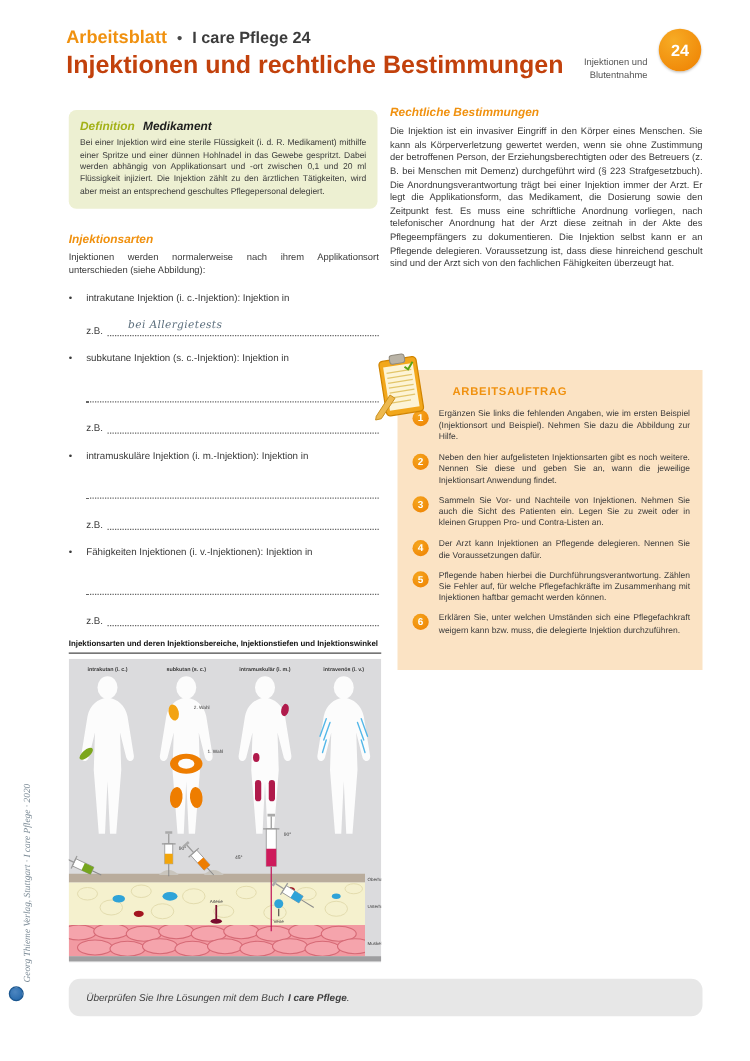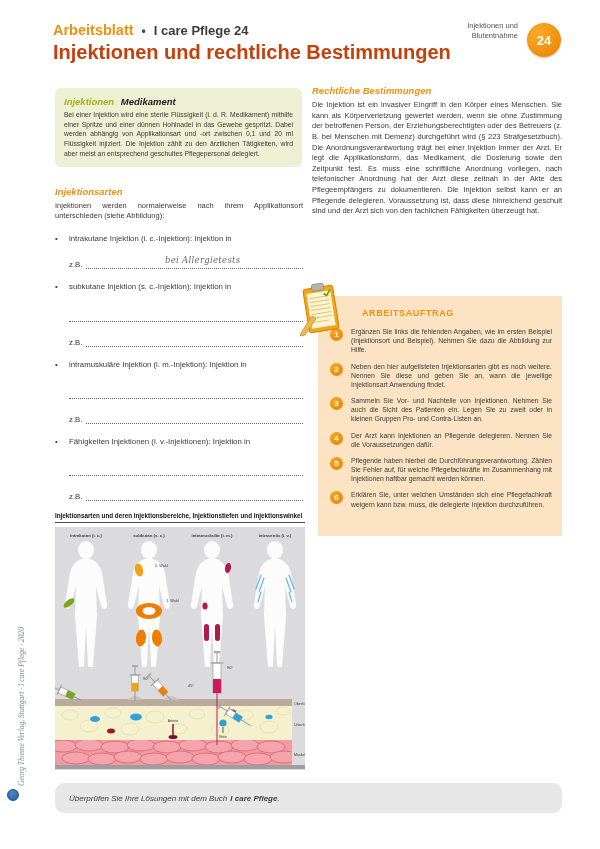--- a/index.html
+++ b/index.html
@@ -5,21 +5,21 @@
   html,body{margin:0;padding:0;background:#fff;}
   .page{position:relative;width:600px;height:849px;background:#fff;overflow:hidden;
         font-family:"Liberation Sans",sans-serif;color:#3a3a3a;}
 
   
   .kicker{position:absolute;left:53px;top:22px;font-size:14.5px;font-weight:bold;white-space:nowrap;}
   .kicker .brand{color:#F0910F;margin-top:39px;}
   .kicker .sep{color:#4a4a4a;font-size:12px;margin:0 4px;}
   .kicker .series{color:#3c3c3c;font-size:13px;}
   .page-title{position:absolute;left:53px;top:41px;font-size:20px;font-weight:bold;color:#c2410c;white-space:nowrap;}
-  .chapter-label{position:absolute;left:430px;top:21px;width:88px;text-align:right;font-size:7.5px;color:#555;line-height:1.3;}
+  .chapter-label{position:absolute;left:430px;top:45px;width:88px;text-align:right;font-size:7.5px;color:#555;line-height:1.3;}
   .chapter-badge{position:absolute;left:527px;top:23px;width:34px;height:34px;border-radius:50%;
       background:radial-gradient(circle at 35% 28%,#F7AC25,#EE7F00);color:#fff;font-weight:bold;font-size:13px;
       display:flex;align-items:center;justify-content:center;box-shadow:0 1px 2px rgba(0,0,0,.25);}
 
   
   .def-box{position:absolute;left:55px;top:88px;width:247px;box-sizing:border-box;background:#EDF0D2;
       border-radius:6px;padding:8px 9px 9px;}
   .def-title{font-size:9.5px;font-weight:bold;font-style:italic;}
   .def-title .word{color:#A3B117;margin-right:4px;}
   .def-title .term{color:#1d1d1d;}
@@ -27,21 +27,21 @@
 
   
   .sec-arten{position:absolute;left:55px;top:186px;width:248px;}
   .orange-h{font-size:9.5px;font-weight:bold;font-style:italic;color:#F0910F;margin:0 0 4px;}
   .arten-intro{margin:0;font-size:7.5px;line-height:1.35;text-align:justify;}
   .bullet-item{margin-top:13px;}
   .bullet-row{display:flex;font-size:7.8px;line-height:1.3;}
   .bullet-dot{flex:0 0 14px;}
   .fill-line{margin:15px 0 0 14px;border-bottom:1px dotted #666;height:13px;
       font-family:"DejaVu Serif",serif;font-style:italic;font-size:8.5px;color:#5C6F7D;padding-left:20px;letter-spacing:.3px;}
-  .zb-row{display:flex;align-items:flex-end;margin:11px 0 0 14px;font-size:7.8px;text-align:center;}
+  .zb-row{display:flex;align-items:flex-end;margin:11px 0 0 14px;font-size:7.8px;}
   .zb-label{margin-right:4px;}
   .zb-line{flex:1;border-bottom:1px dotted #666;height:13px;
       font-family:"DejaVu Serif",serif;font-style:italic;font-size:8.5px;color:#5C6F7D;padding-left:16px;letter-spacing:.3px;}
 
   
   .sec-recht{position:absolute;left:312px;top:85px;width:250px;}
   .recht-body{margin:2px 0 0;font-size:7.5px;line-height:1.42;text-align:justify;}
 
   .aufgabe-box{position:absolute;left:318px;top:296px;width:244px;box-sizing:border-box;background:#FBE3C4;
       border-radius:0;padding:9px 10px 20px 12px;}
@@ -81,21 +81,21 @@
   </div>
   <div class="page-title">Injektionen und rechtliche Bestimmungen</div>
   <div class="chapter-label">
     <span>Injektionen und</span><br>
     <span>Blutentnahme</span>
   </div>
   <div class="chapter-badge">24</div>
 
   <div class="def-box">
     <div class="def-title">
-      <span class="word">Injektionen</span>
+      <span class="word">Definition</span>
       <span class="term">Medikament</span>
     </div>
     <p class="def-body">Bei einer Injektion wird eine sterile Flüssigkeit (i. d. R. Medikament) mithilfe einer Spritze und einer dünnen Hohlnadel in das Gewebe gespritzt. Dabei werden abhängig von Applikationsart und -ort zwischen 0,1 und 20 ml Flüssigkeit injiziert. Die Injektion zählt zu den ärztlichen Tätigkeiten, wird aber meist an entsprechend geschultes Pflegepersonal delegiert.</p>
   </div>
 
   <div class="sec-arten">
     <h3 class="orange-h">Injektionsarten</h3>
     <p class="arten-intro">Injektionen werden normalerweise nach ihrem Applikationsort unterschieden (siehe Abbildung):</p>
 
     <div class="bullet-item">

